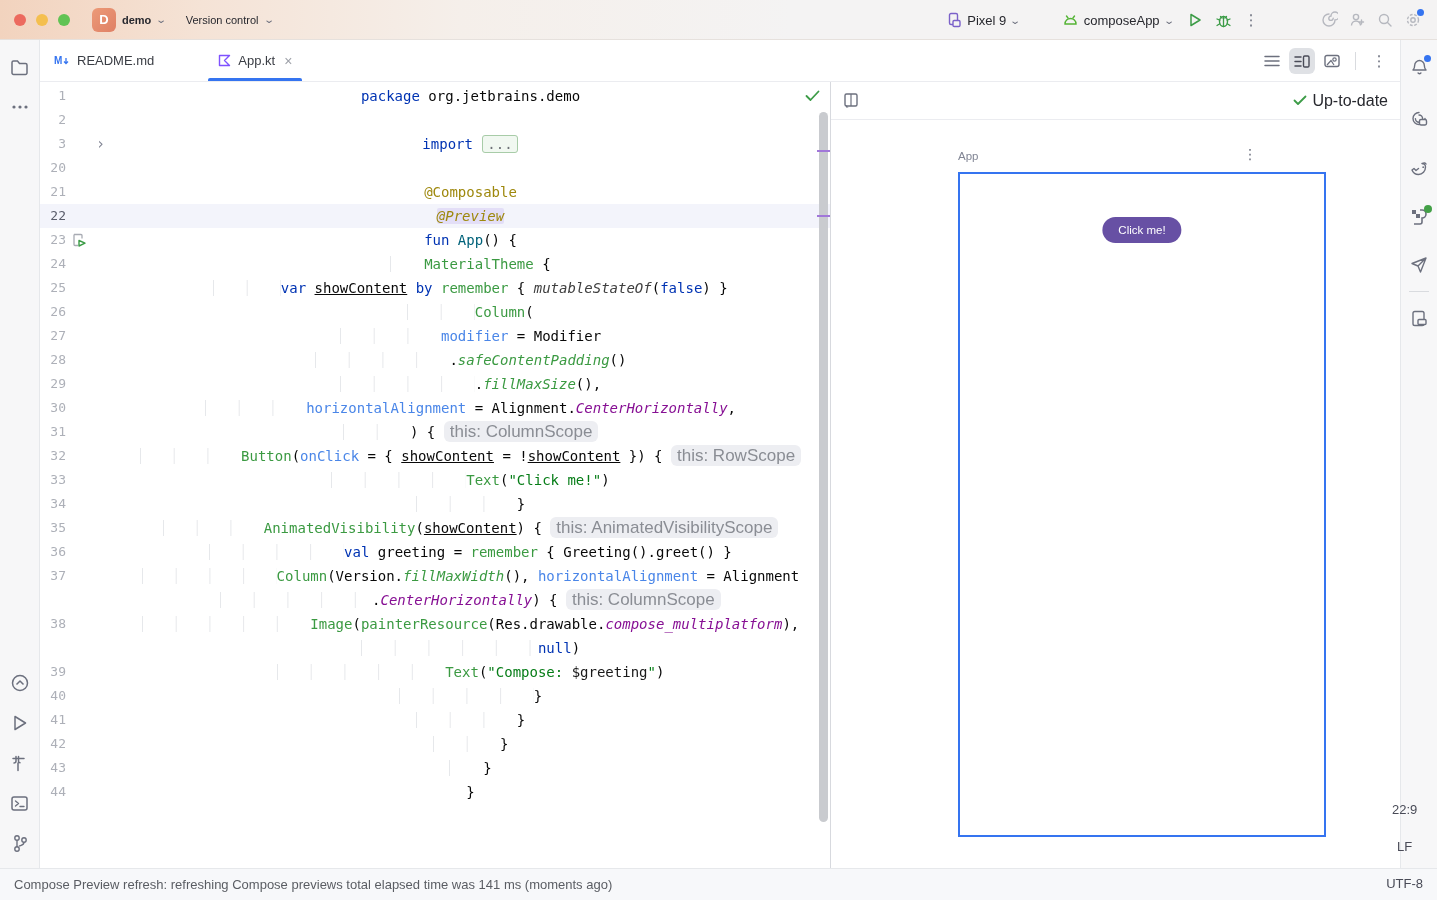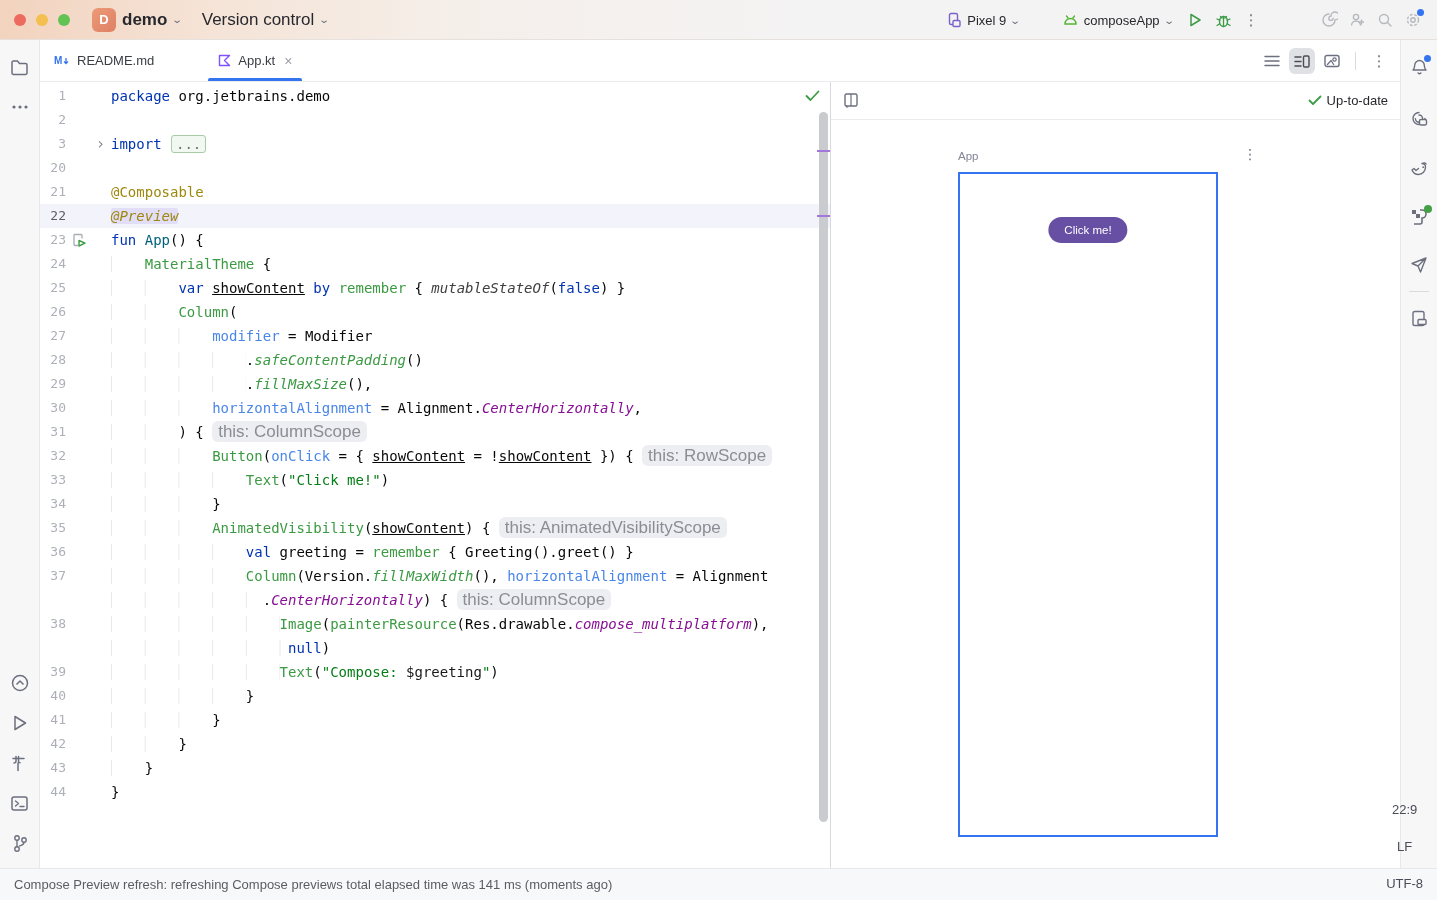--- a/index.html
+++ b/index.html
@@ -8,21 +8,21 @@
 
   
   .titlebar { height:40px; flex:0 0 40px; display:flex; align-items:center;
     background:linear-gradient(90deg,#F2D3BE 0%, #F5E3D6 14%, #F5EFEA 32%, #F4F3F3 55%, #F4F3F3 100%);
     border-bottom:1px solid #E6E1DD; position:relative; }
   .traffic { display:flex; gap:10px; margin-left:14px; }
   .tl { width:12px; height:12px; border-radius:50%; }
   .proj { display:flex; align-items:center; gap:6px; margin-left:22px; cursor:default; }
   .proj-badge { width:24px; height:24px; border-radius:6px; background:linear-gradient(135deg,#EC9A77,#DF8065);
     color:#fff; font-weight:bold; font-size:13px; display:flex; align-items:center; justify-content:center; }
-  .tb-label { font-size:17px; color:#27282E; }
+  .tb-label { font-size:11px; color:#27282E; }
   .chev { font-size:10px; color:#6C707E; transform:scaleX(1.4); }
   .vcs { margin-left:20px; display:flex; align-items:center; gap:6px; }
   .tb-right { position:absolute; right:0; top:0; height:40px; display:flex; align-items:center; gap:0; padding-right:10px; }
   .widget { display:flex; align-items:center; gap:5px; padding:0 8px; font-size:13px; color:#27282E; }
   .icon-btn { width:28px; height:28px; display:flex; align-items:center; justify-content:center; position:relative; }
   .blue-dot { position:absolute; top:3px; right:3px; width:7px; height:7px; border-radius:50%; background:#3574F0; }
   .kebab { color:#6C707E; font-size:15px; letter-spacing:0; }
 
   
   .middle { flex:1 1 auto; display:flex; min-height:0; }
@@ -51,21 +51,21 @@
   
   .editor { width:790px; flex:0 0 790px; background:#FFFFFF; position:relative; overflow:hidden; font-family:"DejaVu Sans Mono","Liberation Mono",monospace; font-size:14px; }
   #code-lines { padding-top:2px; }
   .cl { display:flex; height:24px; line-height:24px; white-space:pre; }
   .cl.hl { background:#F3F4FB; }
   .g { width:71px; flex:0 0 71px; display:flex; }
   .ln { width:26px; text-align:right; color:#ADB0B8; font-size:13px; }
   .cl.hl .ln { color:#5A5D6B; }
   .gi { flex:1; display:flex; align-items:center; padding-left:5px; position:relative; }
   .gfold { position:absolute; right:6px; color:#818594; font-size:15px; line-height:22px; }
-  .c { flex:1; color:#080808; }
+  .c { flex:1; color:#080808;text-align:center; }
   .kw  { color:#0033B3; }
   .pl  { color:#080808; }
   .fn  { color:#3B9A42; }
   .ext { color:#3B9A42; font-style:italic; }
   .itf { color:#404040; font-style:italic; }
   .named { color:#4A86E8; }
   .prop { color:#871094; font-style:italic; }
   .str { color:#067D17; }
   .tpl { color:#1A1A1A; }
   .ann { color:#9E880D; }
@@ -75,25 +75,25 @@
   .ind { background-image:linear-gradient(to right,#E6E8EB 1px, transparent 1px); background-size:4ch 100%; }
   .fold { border:1px solid #A8CCA8; background:#F1F8F1; color:#6E7177; border-radius:3px; padding:0 4px; margin:0 1px; }
   .inlay { background:#EDEEF2; color:#8A8D94; border-radius:6px; padding:1px 6px; font-family:"Liberation Sans",sans-serif; font-size:17px; }
   .ed-check { position:absolute; top:8px; right:10px; }
   .scroll-thumb { position:absolute; right:2px; top:30px; width:9px; height:710px; background:#C9CBCF; border-radius:5px; }
   .vcs-mark { position:absolute; right:0; width:13px; height:2px; background:#A177D9; }
 
   
   .rpanel { flex:1 1 auto; background:#FFFFFF; border-left:1px solid #D7D9DE; display:flex; flex-direction:column; }
   .rp-header { height:38px; flex:0 0 38px; border-bottom:1px solid #EBECF0; display:flex; align-items:center; padding:0 12px; }
-  .rp-status { margin-left:auto; display:flex; align-items:center; gap:5px; font-size:13px; color:#27282E; }
+  .rp-status { margin-left:auto; display:flex; align-items:center; gap:5px; font-size:16px; color:#27282E; }
   .rp-body { flex:1; position:relative; }
   .pv-label { position:absolute; left:127px; top:30px; font-size:11.5px; color:#818594; }
   .pv-kebab { position:absolute; left:412px; top:26px; color:#6C707E; font-size:14px; }
-  .pv-frame { position:absolute; left:127px; top:52px; width:260px; height:665px; border:2px solid #3574F0; background:#FFFFFF; }
+  .pv-frame { position:absolute; left:127px; top:52px; width:368px; height:665px; border:2px solid #3574F0; background:#FFFFFF; }
   .pv-btn { position:absolute; left:50%; transform:translateX(-50%); top:43px; background:#6750A4; color:#FFFFFF;
     font-size:11.5px; padding:7px 16px; border-radius:16px; border:none; font-family:"Liberation Sans",sans-serif; }
 
   
   .statusbar { height:32px; flex:0 0 32px; background:#F7F8FA; border-top:1px solid #E6E8EB; display:flex; align-items:center; padding:0 14px; font-size:13px; color:#5A5D63; }
   .sb-right { margin-left:auto; display:flex; align-items:center; gap:22px;flex-direction:column; }
   .sb-item { color:#494B57; }
   svg { display:block; }
 </style>
 </head>

